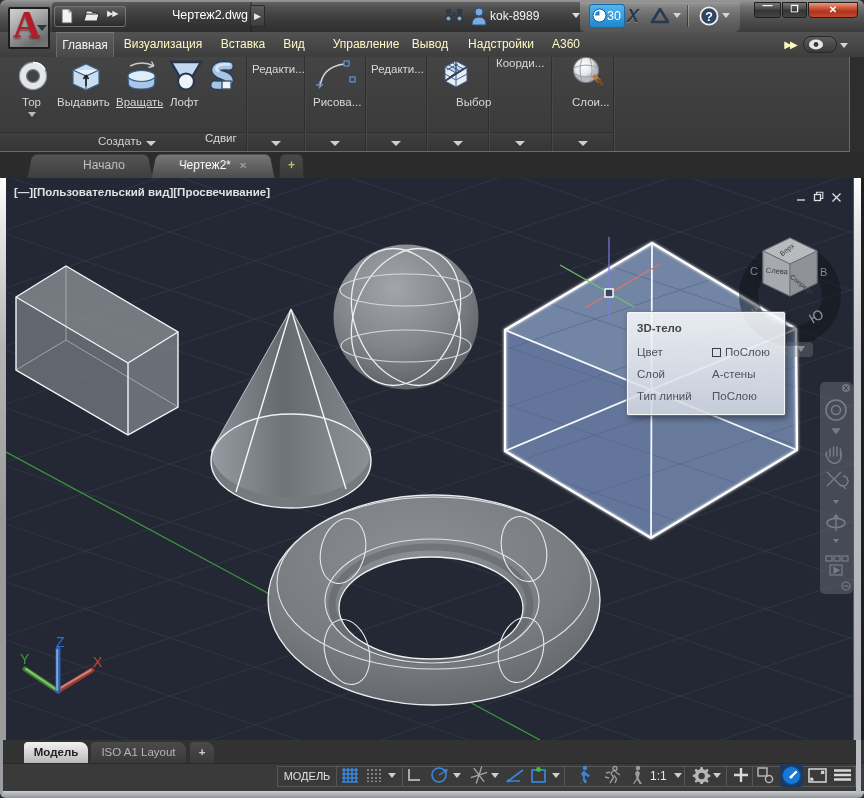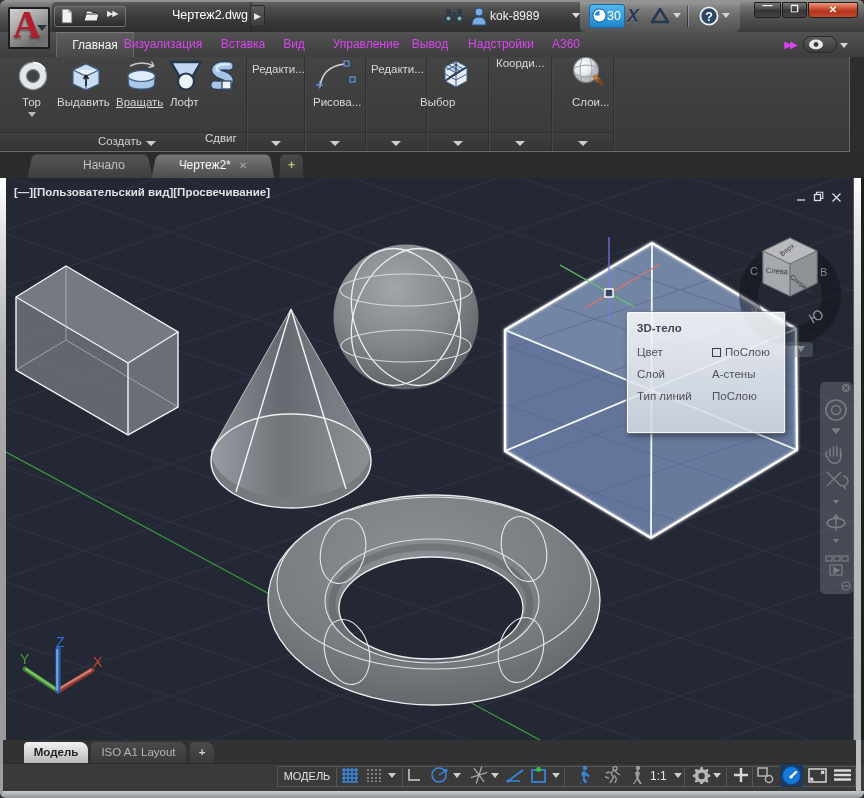--- a/index.html
+++ b/index.html
@@ -17,40 +17,40 @@
 .tbtn{top:5px;height:22px;background:linear-gradient(#5a5a5a,#3c3c3c);border:1px solid #2a2a2a;border-radius:2px;color:#e8e8e8;}
 #searchbox{left:266px;top:5px;width:172px;height:22px;background:linear-gradient(#4a4a4a,#515151);border:1px solid #303030;border-radius:2px;color:#9b9b9b;font-style:italic;font-size:10.5px;line-height:20px;padding-left:6px;white-space:nowrap;overflow:hidden;}
 #kok{left:490px;top:9px;color:#f2f2f2;font-size:12px;}
 #clockbadge{left:589px;top:4px;width:36px;height:24px;background:linear-gradient(#54b5ec,#1f87cf);border:1px solid #1669a6;border-radius:3px;color:#fff;font-size:12.5px;line-height:22px;text-align:left;padding-left:17px;}
 .wbtn{top:2px;height:16px;border:1px solid #1f1f1f;background:linear-gradient(#777,#454545 45%,#333 50%,#444);color:#fff;}
 #wclose{background:linear-gradient(#e89c84 0%,#d45f41 30%,#b03420 60%,#c2482c 100%);}
 .wglyph{position:absolute;left:0;right:0;text-align:center;color:#fff;font-size:10px;font-weight:bold;top:1px;}
 .sep{top:5px;width:1px;height:22px;background:rgba(255,255,255,.25);box-shadow:-1px 0 0 rgba(0,0,0,.4);}
 
 #ribtabs{left:0;top:32px;width:864px;height:25px;background:linear-gradient(#525252,#3d3d3d);}
-.rtab{top:32px;height:25px;color:#d946ef;font-size:12px;line-height:25px;text-align:center;}
+.rtab{top:32px;height:25px;color:#fef9c3;font-size:12px;line-height:25px;text-align:center;}
 .rtab.active{background:linear-gradient(#5e5e5e,#484848);color:#f5f5f5;border-left:1px solid #6a6a6a;border-right:1px solid #6a6a6a;border-top:1px solid #787878;}
 
 #ribbon{left:0;top:57px;width:864px;height:95px;background:linear-gradient(#444 0%,#3d3d3d 60%,#393939 100%);border-bottom:1px solid #6c6c6c;}
 #ribbon .dark-right{position:absolute;left:849px;top:0;width:15px;height:95px;background:#2d2d2d;border-left:1px solid #686868;}
 .psep{position:absolute;top:0;width:2px;height:94px;background:#2f2f2f;border-right:1px solid #474747;}
 .pstrip{position:absolute;top:75px;height:19px;background:linear-gradient(#3f3f3f,#353535);border-top:1px solid #303030;}
 .plabel{position:absolute;color:#cfcfcf;font-size:11.5px;}
 .ribicon-label{position:absolute;color:#d8d8d8;font-size:11.5px;}
 .flyarrow{position:absolute;width:0;height:0;border-left:5px solid transparent;border-right:5px solid transparent;border-top:5px solid #cfcfcf;}
 
 #filetabs{left:0;top:152px;width:864px;height:26px;background:#2b2b2b;}
 .ftab{position:absolute;top:154px;height:24px;font-size:12px;line-height:23px;text-align:center;border-radius:5px 5px 0 0;}
 
 #vpwrap{left:0;top:178px;width:864px;height:562px;background:#232834;}
 #lframe{left:0;top:178px;width:6px;height:562px;background:linear-gradient(#ffffff 0%,#e8e8e8 8%,#b5b5b5 30%,#9b9b9b 60%,#9b9b9b 100%);}
 #rframe{left:853px;top:178px;width:8px;height:562px;background:linear-gradient(#ffffff 0%,#e8e8e8 8%,#c4c7cb 30%,#aaadb1 100%);border-left:1px solid #555;}
 #rframe2{left:861px;top:178px;width:3px;height:562px;background:#1e1e1e;}
 
-#tooltip{left:627px;top:312px;width:158px;height:121px;background:linear-gradient(rgba(248,250,252,.88),rgba(210,216,226,.88));border:1px solid #f5f6f8;outline:1px solid rgba(120,125,135,.6);box-shadow:2px 3px 6px rgba(0,0,0,.45);border-radius:1px;font-size:11.5px;color:#4e5158;z-index:5;}
+#tooltip{left:627px;top:312px;width:158px;height:103px;background:linear-gradient(rgba(248,250,252,.88),rgba(210,216,226,.88));border:1px solid #f5f6f8;outline:1px solid rgba(120,125,135,.6);box-shadow:2px 3px 6px rgba(0,0,0,.45);border-radius:1px;font-size:11.5px;color:#4e5158;z-index:5;}
 #tooltip .tt-title{position:absolute;left:9px;top:9px;font-weight:bold;color:#44464c;}
 #tooltip .row{position:absolute;left:9px;width:142px;}
 #tooltip .val{position:absolute;left:75px;}
 #tooltip .csw{display:inline-block;width:9px;height:9px;border:1.5px solid #3a3d44;margin-right:4px;position:relative;top:1px;}
 
 #laytabs{left:0;top:740px;width:864px;height:23px;background:#323232;}
 .ltab{position:absolute;top:742px;height:21px;font-size:11.5px;line-height:20px;text-align:center;}
 #statusbar{left:0;top:763px;width:864px;height:28px;background:#3a3a3a;border-top:1px solid #2a2a2a;}
 .sbtn{position:absolute;top:766px;height:21px;border:1px solid #565656;background:#3a3a3a;}
 #botframe{left:0;top:791px;width:864px;height:7px;background:linear-gradient(#c9ccd0,#8f9398);border-radius:0 0 6px 6px;}
@@ -123,21 +123,21 @@
       <span class="wglyph" style="top:-3px;">—</span>
     </div>
   <div class="wbtn abs" style="left:782px;width:25px;border-radius:0 0 3px 3px;">
       <span class="wglyph" style="font-size:9px;">❐</span>
     </div>
   <div id="wclose" class="wbtn abs" style="left:808px;width:50px;border-radius:0 0 4px 4px;">
       <span class="wglyph">✕</span>
     </div>
 
   <div id="ribtabs" class="abs"></div>
-  <div class="rtab abs active" style="left:56px;width:78px;">Главная</div>
+  <div class="rtab abs active" style="left:56px;width:58px;">Главная</div>
   <div class="rtab abs" style="left:122px;width:82px;">Визуализация</div>
   <div class="rtab abs" style="left:214px;width:58px;">Вставка</div>
   <div class="rtab abs" style="left:276px;width:36px;">Вид</div>
   <div class="rtab abs" style="left:325px;width:82px;">Управление</div>
   <div class="rtab abs" style="left:402px;width:56px;">Вывод</div>
   <div class="rtab abs" style="left:460px;width:82px;">Надстройки</div>
   <div class="rtab abs" style="left:544px;width:44px;">A360</div>
   <div class="rtab abs" style="left:780px;width:20px;font-size:10px;letter-spacing:-2px;">▶▶</div>
   <div class="abs" style="left:803px;top:36px;width:34px;height:17px;background:linear-gradient(#5c5c5c,#3a3a3a);border:1px solid #282828;border-radius:8px;"></div>
   <svg class="abs" style="left:808px;top:39px" width="16" height="11">
@@ -172,21 +172,21 @@
 
     <div class="ribicon-label" style="left:22px;top:39px;">Тор</div>
     <div class="flyarrow" style="left:28px;top:55px;border-top-color:#bbb;border-left-width:4px;border-right-width:4px;"></div>
     <div class="ribicon-label" style="left:57px;top:39px;">Выдавить</div>
     <div class="ribicon-label" style="left:116px;top:39px;text-decoration:underline;">Вращать</div>
     <div class="ribicon-label" style="left:170px;top:39px;">Лофт</div>
     <div class="ribicon-label" style="left:205px;top:39px;margin-top:36px;">Сдвиг</div>
     <div class="ribicon-label" style="left:252px;top:6px;">Редакти...</div>
     <div class="ribicon-label" style="left:313px;top:39px;">Рисова...</div>
     <div class="ribicon-label" style="left:371px;top:6px;">Редакти...</div>
-    <div class="ribicon-label" style="left:420px;top:39px;">Выбор</div>
+    <div class="ribicon-label" style="left:456px;top:39px;">Выбор</div>
     <div class="ribicon-label" style="left:496px;top:0;">Коорди...</div>
     <div class="ribicon-label" style="left:572px;top:39px;">Слои...</div>
     <div class="dark-right"></div>
   </div>
 
   <svg class="abs" style="left:17px;top:60px" width="32" height="32">
       <circle cx="16" cy="16" r="10" fill="none" stroke="#e4e7ea" stroke-width="7"></circle>
       <circle cx="16" cy="16" r="13.6" fill="none" stroke="#898f95" stroke-width="1.2"></circle>
       <circle cx="16" cy="16" r="6.4" fill="none" stroke="#767c82" stroke-width="1.2"></circle>
       <path d="M16 2.5 a13.5 13.5 0 0 1 12 7" stroke="#ffffff" stroke-width="1.6" fill="none"></path>

